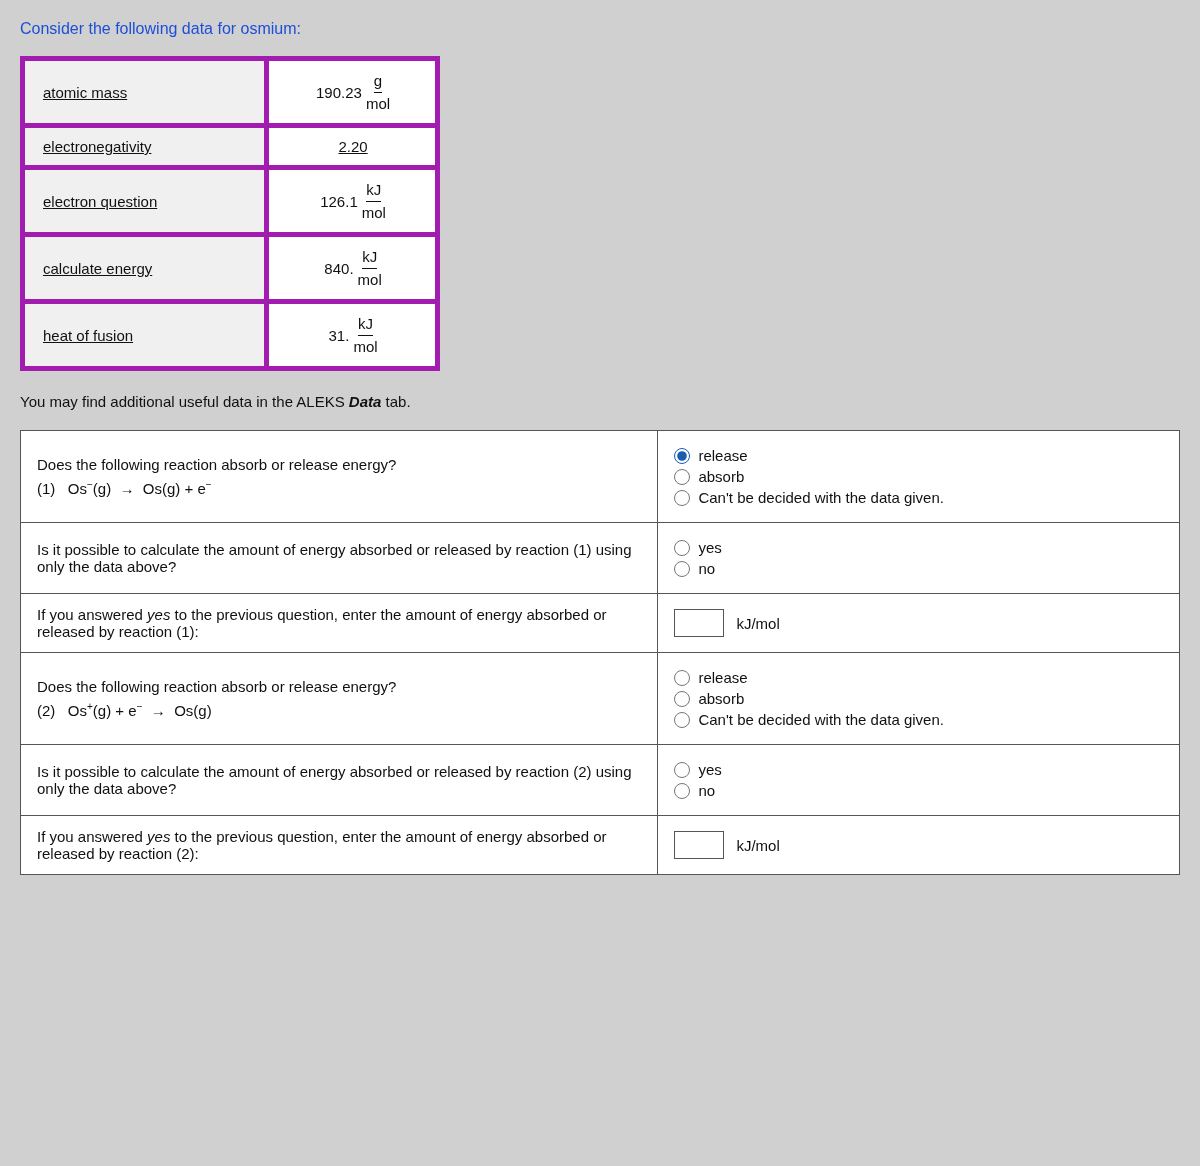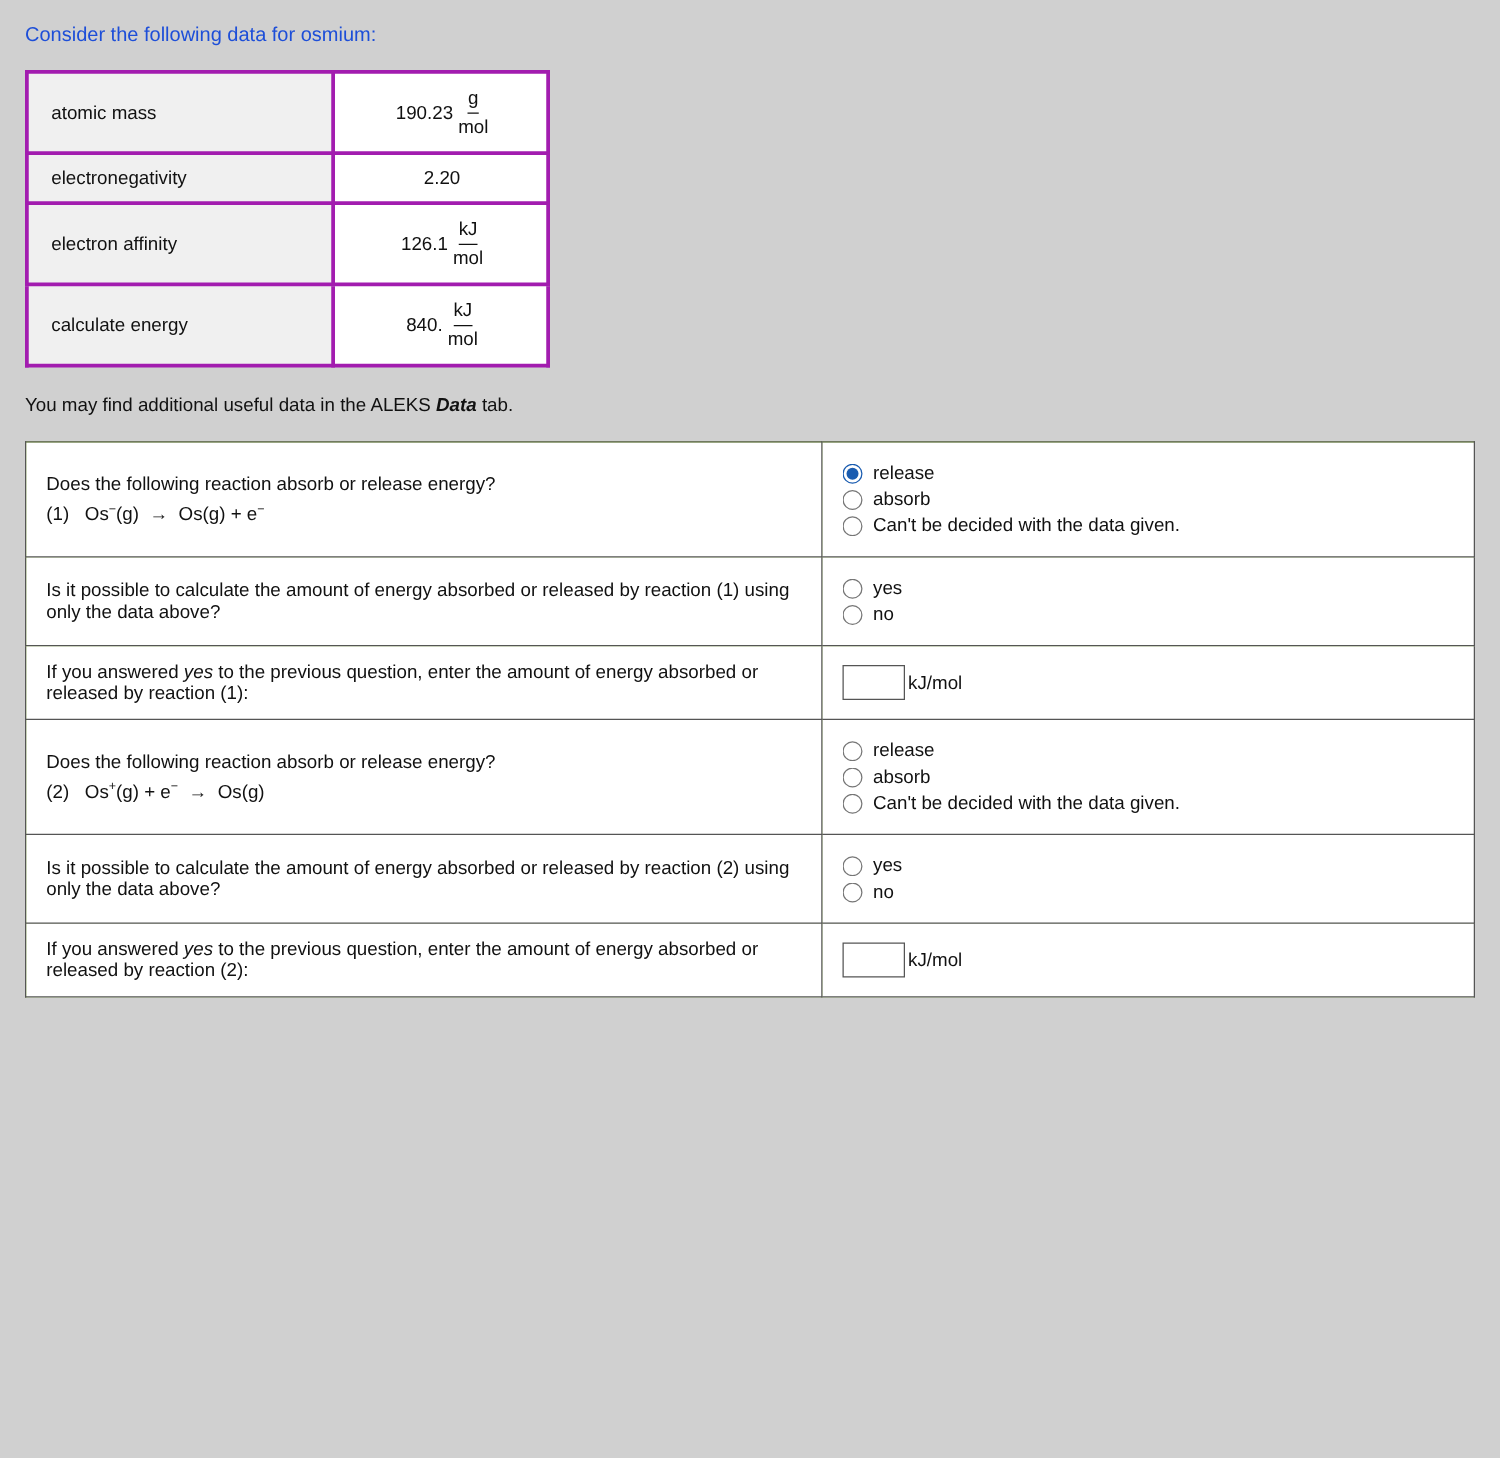--- a/index.html
+++ b/index.html
@@ -19,24 +19,25 @@
       margin-bottom: 18px;
       color: #1d4ed8;
     }
     
     .data-table {
       border-collapse: collapse;
       margin-bottom: 22px;
       width: 420px;
     }
     .data-table td {
-      border: 3px solid #a21caf;
+      border: 5px solid #a21caf;
       padding: 10px 18px;
       background: #fff;
       vertical-align: middle;
+      text-decoration: underline;
     }
     .data-table td:first-child {
       font-size: 15px;
       width: 200px;
       background: #f0f0f0;
     }
     .data-table td:last-child {
       text-align: center;
       width: 140px;
       padding-left: 20px;
@@ -97,21 +98,21 @@
       font-size: 15px;
     }
     .radio-option input[type="radio"] {
       width: 16px;
       height: 16px;
       accent-color: #1a5cb0;
     }
     .text-input-row {
       display: flex;
       align-items: center;
-      gap: 2px;
+      gap: 12px;
     }
     .text-input-box {
       width: 50px;
       height: 28px;
       border: 1px solid #555;
       background: #fff;
       font-size: 15px;
       padding: 2px 4px;
     }
     sup { font-size: 10px; }
@@ -138,36 +139,48 @@
               <span class="denominator">mol</span>
             </span>
           </span>
         </td>
       </tr>
       <tr>
         <td>electronegativity</td>
         <td>2.20</td>
       </tr>
       <tr>
-        <td>electron affinity</td>
+        <td>electron question</td>
         <td>
           <span class="value-unit">
             <span>126.1</span>
             <span class="fraction">
               <span class="numerator">kJ</span>
               <span class="denominator">mol</span>
             </span>
           </span>
         </td>
       </tr>
       <tr>
         <td>calculate energy</td>
         <td>
           <span class="value-unit">
             <span>840.</span>
+            <span class="fraction">
+              <span class="numerator">kJ</span>
+              <span class="denominator">mol</span>
+            </span>
+          </span>
+        </td>
+      </tr>
+      <tr>
+        <td>heat of fusion</td>
+        <td>
+          <span class="value-unit">
+            <span>31.</span>
             <span class="fraction">
               <span class="numerator">kJ</span>
               <span class="denominator">mol</span>
             </span>
           </span>
         </td>
       </tr>
     </tbody>
   </table>
 

